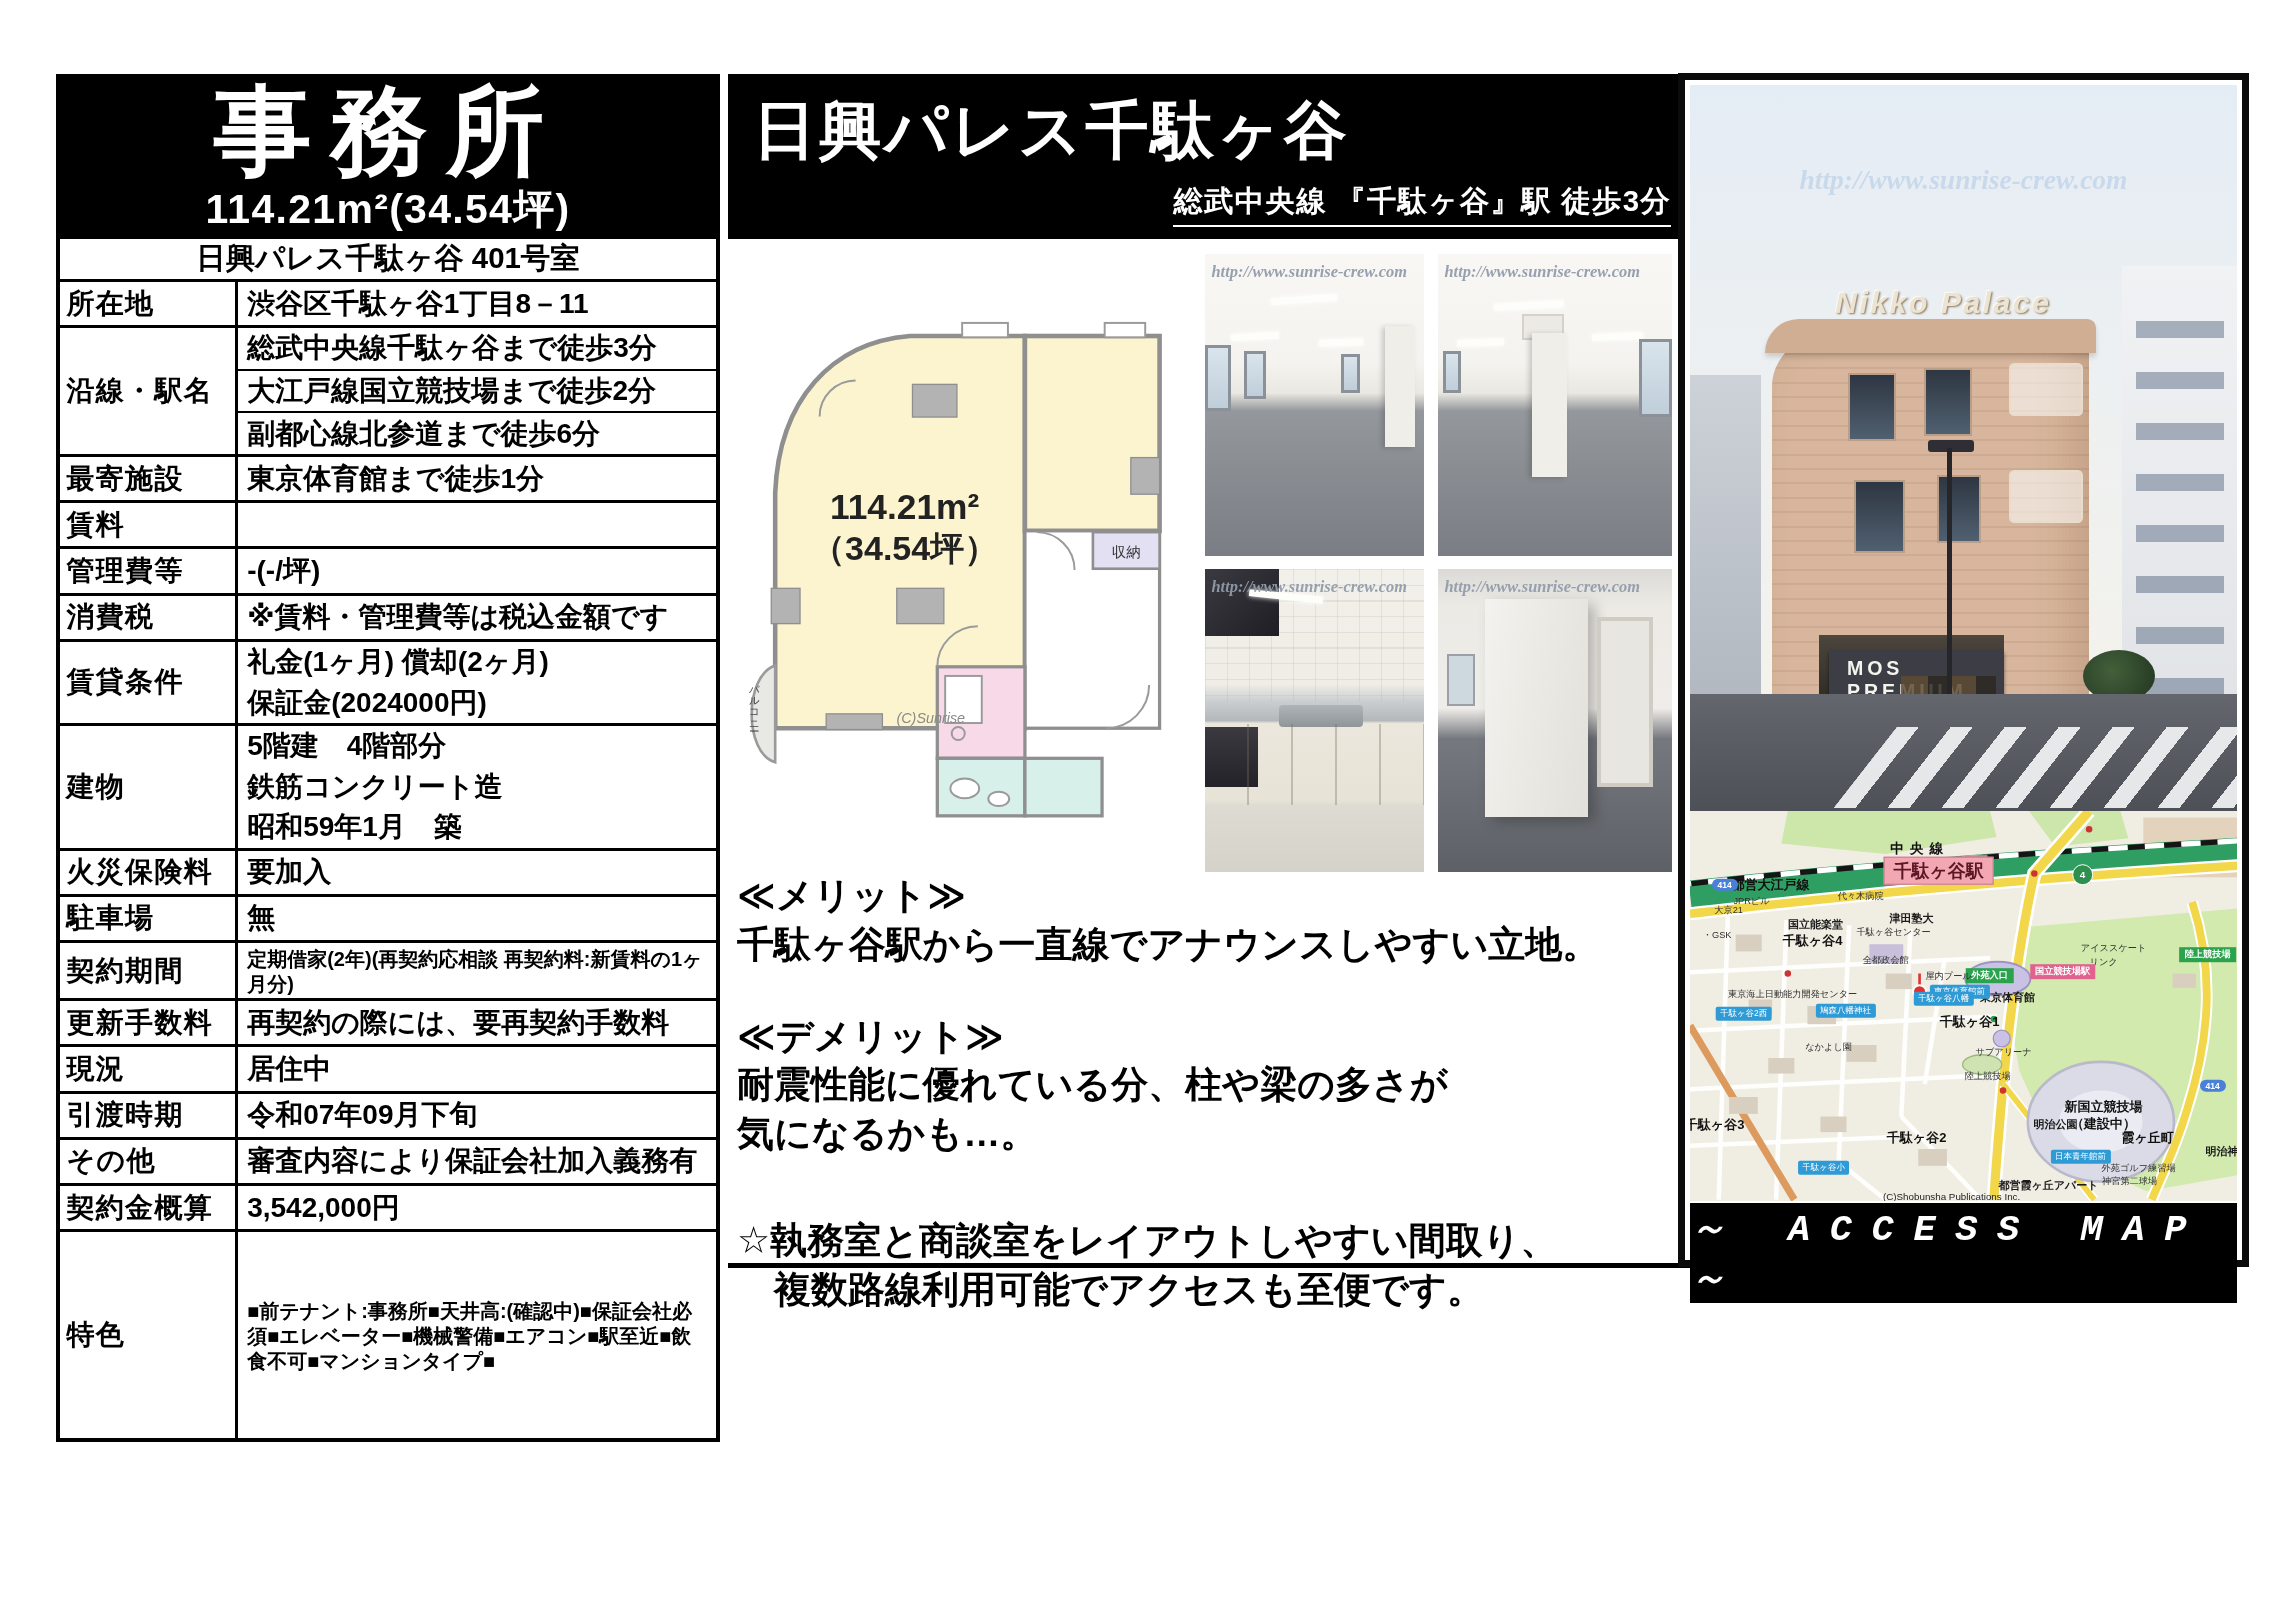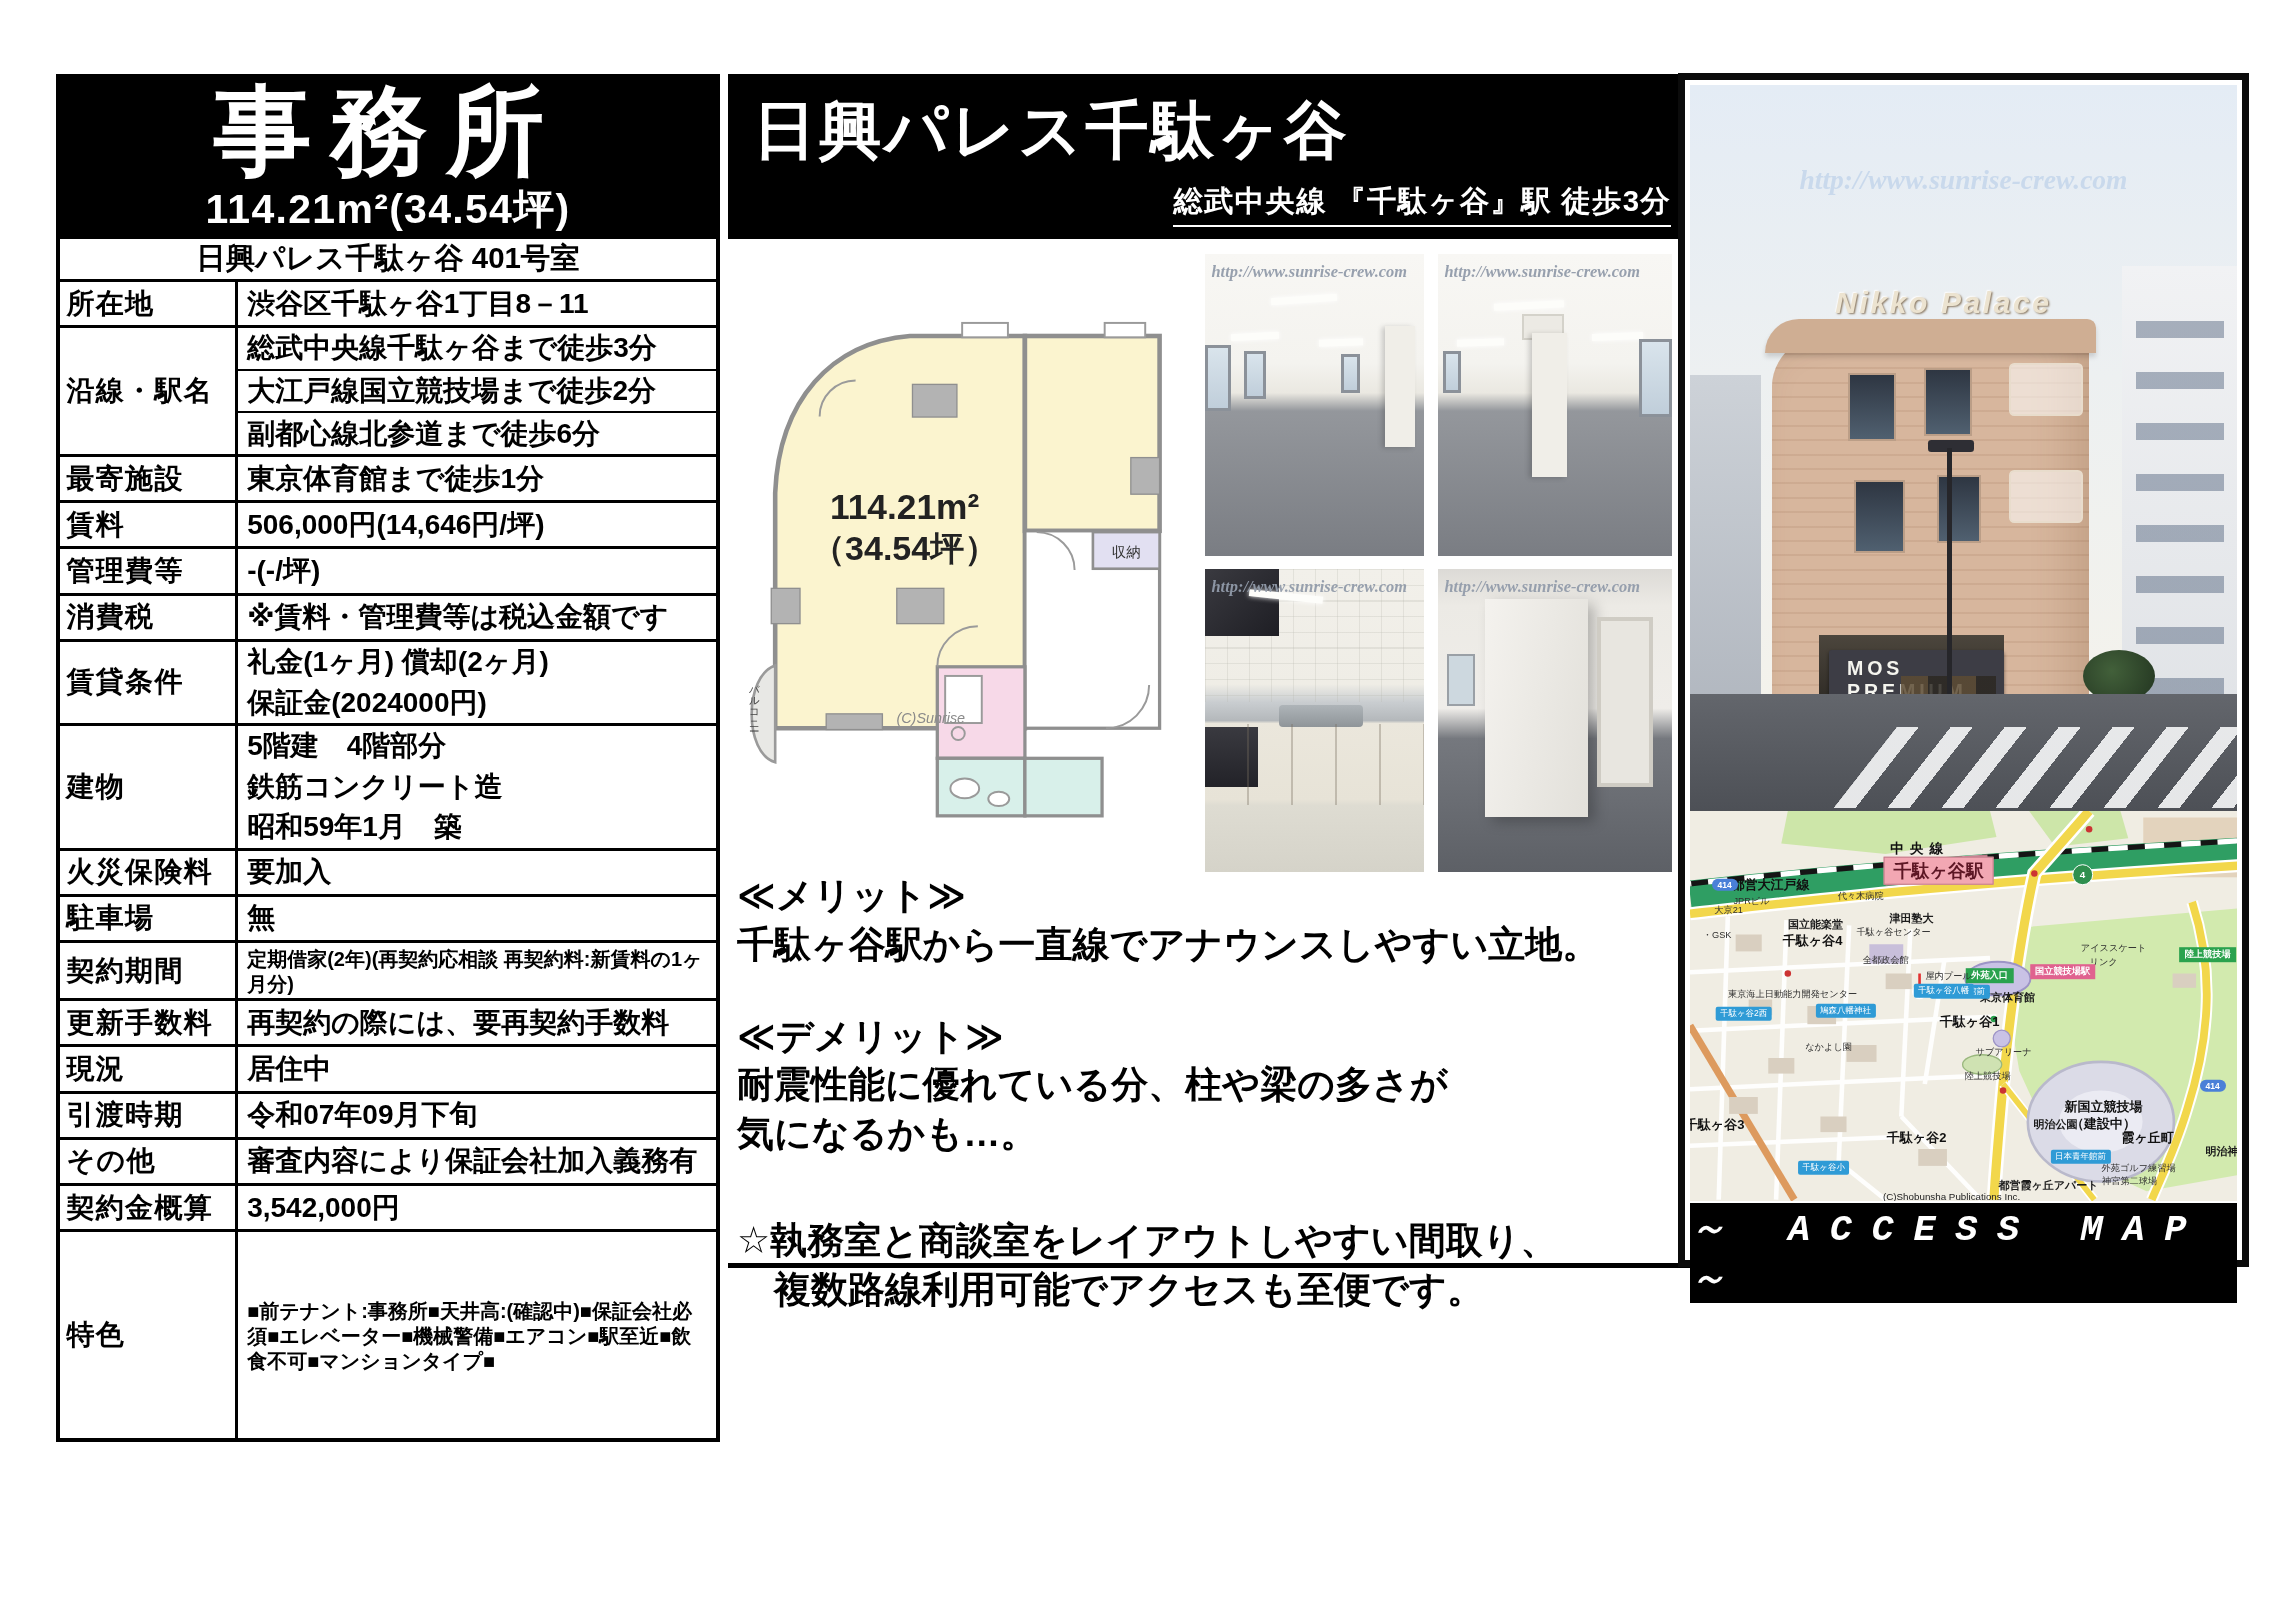--- a/index.html
+++ b/index.html
@@ -161,23 +161,20 @@
           </div>
         </div>
         <div class="t-row">
           <div class="t-label">最寄施設</div>
           <div class="t-vals">
             <div class="t-val">東京体育館まで徒歩1分</div>
           </div>
         </div>
         <div class="t-row">
           <div class="t-label">賃料</div>
-          <div class="t-vals">
-            <div class="t-val">506,000円(14,646円/坪)</div>
-          </div>
         </div>
         <div class="t-row">
           <div class="t-label">管理費等</div>
           <div class="t-vals">
             <div class="t-val">-(-/坪)</div>
           </div>
         </div>
         <div class="t-row">
           <div class="t-label">消費税</div>
           <div class="t-vals">
@@ -480,21 +477,21 @@
           <span class="ml ml-plain-s" style="left: 196px; top: 149px;">全都政会館</span>
           <span class="ml ml-plain-s" style="left: 424px; top: 137px;">アイススケート</span>
           <span class="ml ml-plain-s" style="left: 414px; top: 151px;">リンク</span>
           <span class="ml ml-greenbox" style="left: 300px; top: 165px;">外苑入口</span>
           <span class="ml ml-stationbox" style="left: 373px; top: 161px;">国立競技場駅</span>
           <span class="ml ml-greenbox" style="left: 518px; top: 144px;">陸上競技場</span>
           <span class="ml ml-plain" style="left: 318px; top: 186px;">東京体育館</span>
           <span class="ml ml-plain-b" style="left: 280px; top: 211px;">千駄ヶ谷1</span>
           <span class="ml ml-plain-s" style="left: 259px; top: 165px;">屋内プール</span>
           <span class="ml ml-bluebox" style="left: 270px; top: 181px;">東京体育館前</span>
-          <span class="ml ml-bluebox" style="left: 254px; top: 180px;">千駄ヶ谷八幡</span>
+          <span class="ml ml-bluebox" style="left: 254px; top: 188px;">千駄ヶ谷八幡</span>
           <span class="ml ml-plain-s" style="left: 314px; top: 241px;">サブアリーナ</span>
           <span class="ml ml-plain-s" style="left: 298px; top: 265px;">陸上競技場</span>
           <span class="ml ml-plain-b" style="left: 414px; top: 296px;">新国立競技場</span>
           <span class="ml ml-plain-b" style="left: 414px; top: 313px;">（建設中）</span>
           <span class="ml ml-plain-s" style="left: 103px; top: 183px;">東京海上日動能力開発センター</span>
           <span class="ml ml-bluebox" style="left: 156px; top: 200px;">鳩森八幡神社</span>
           <span class="ml ml-bluebox" style="left: 54px; top: 203px;">千駄ヶ谷2西</span>
           <span class="ml ml-plain-s" style="left: 139px; top: 236px;">なかよし園</span>
           <span class="ml ml-plain" style="left: 366px; top: 313px;">明治公園</span>
           <span class="ml ml-plain-b" style="left: 458px; top: 327px;">霞ヶ丘町</span>

